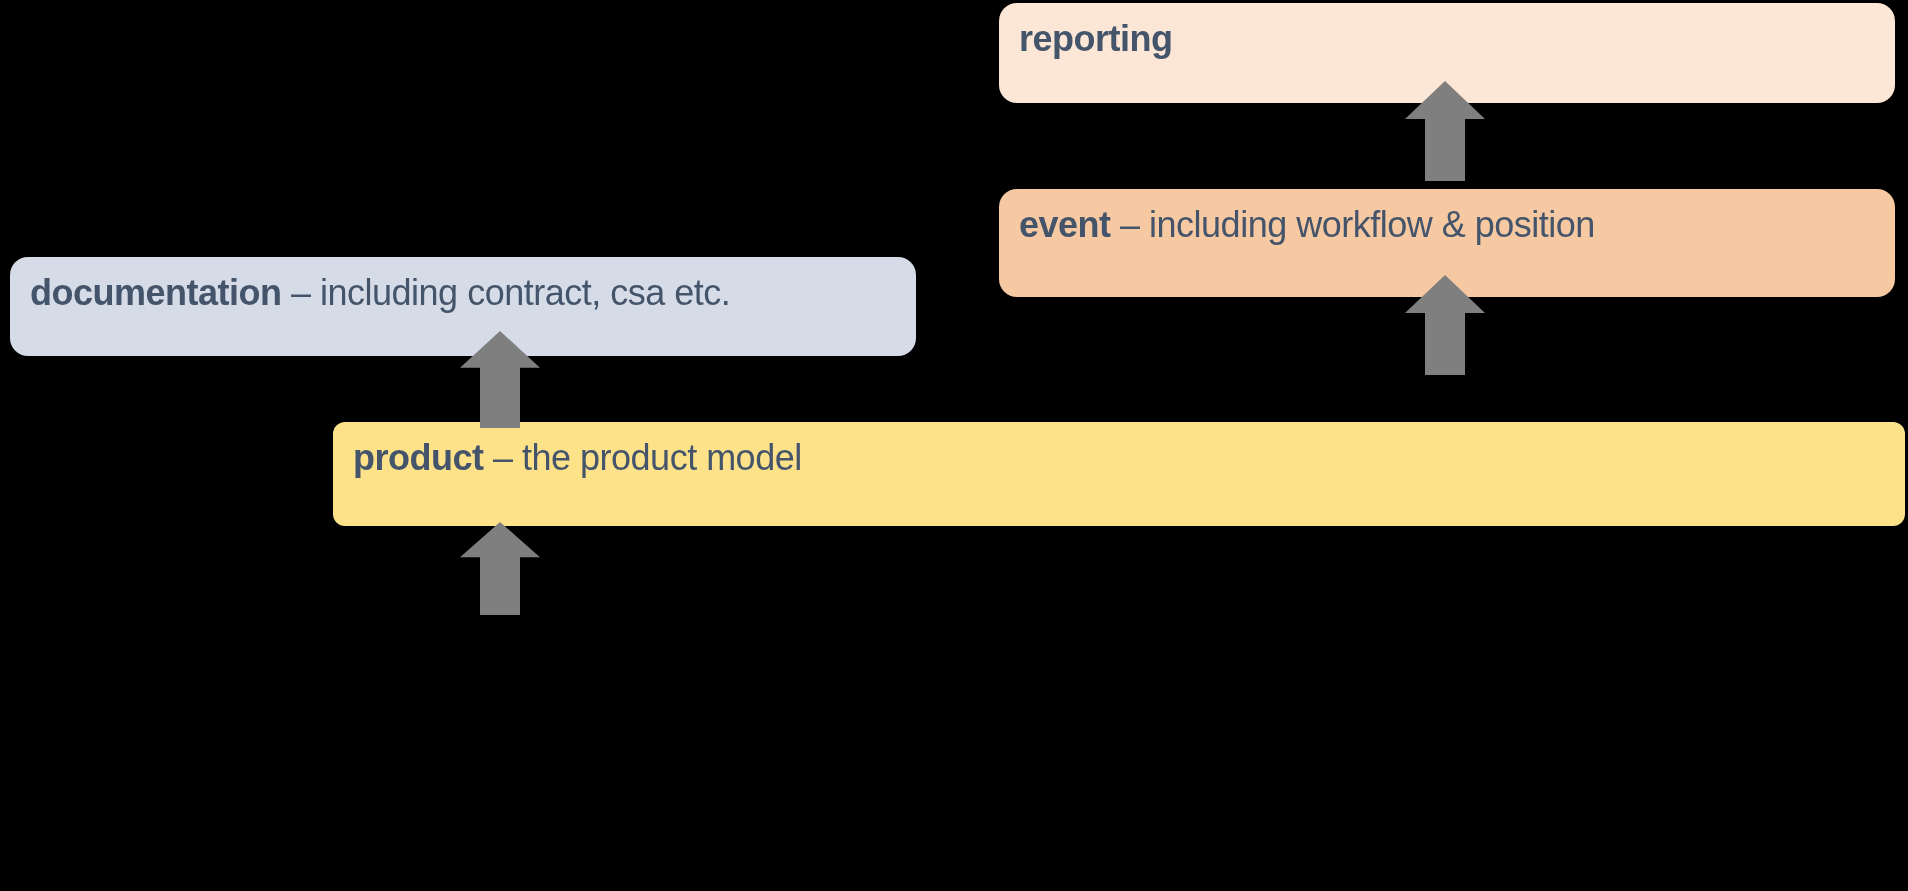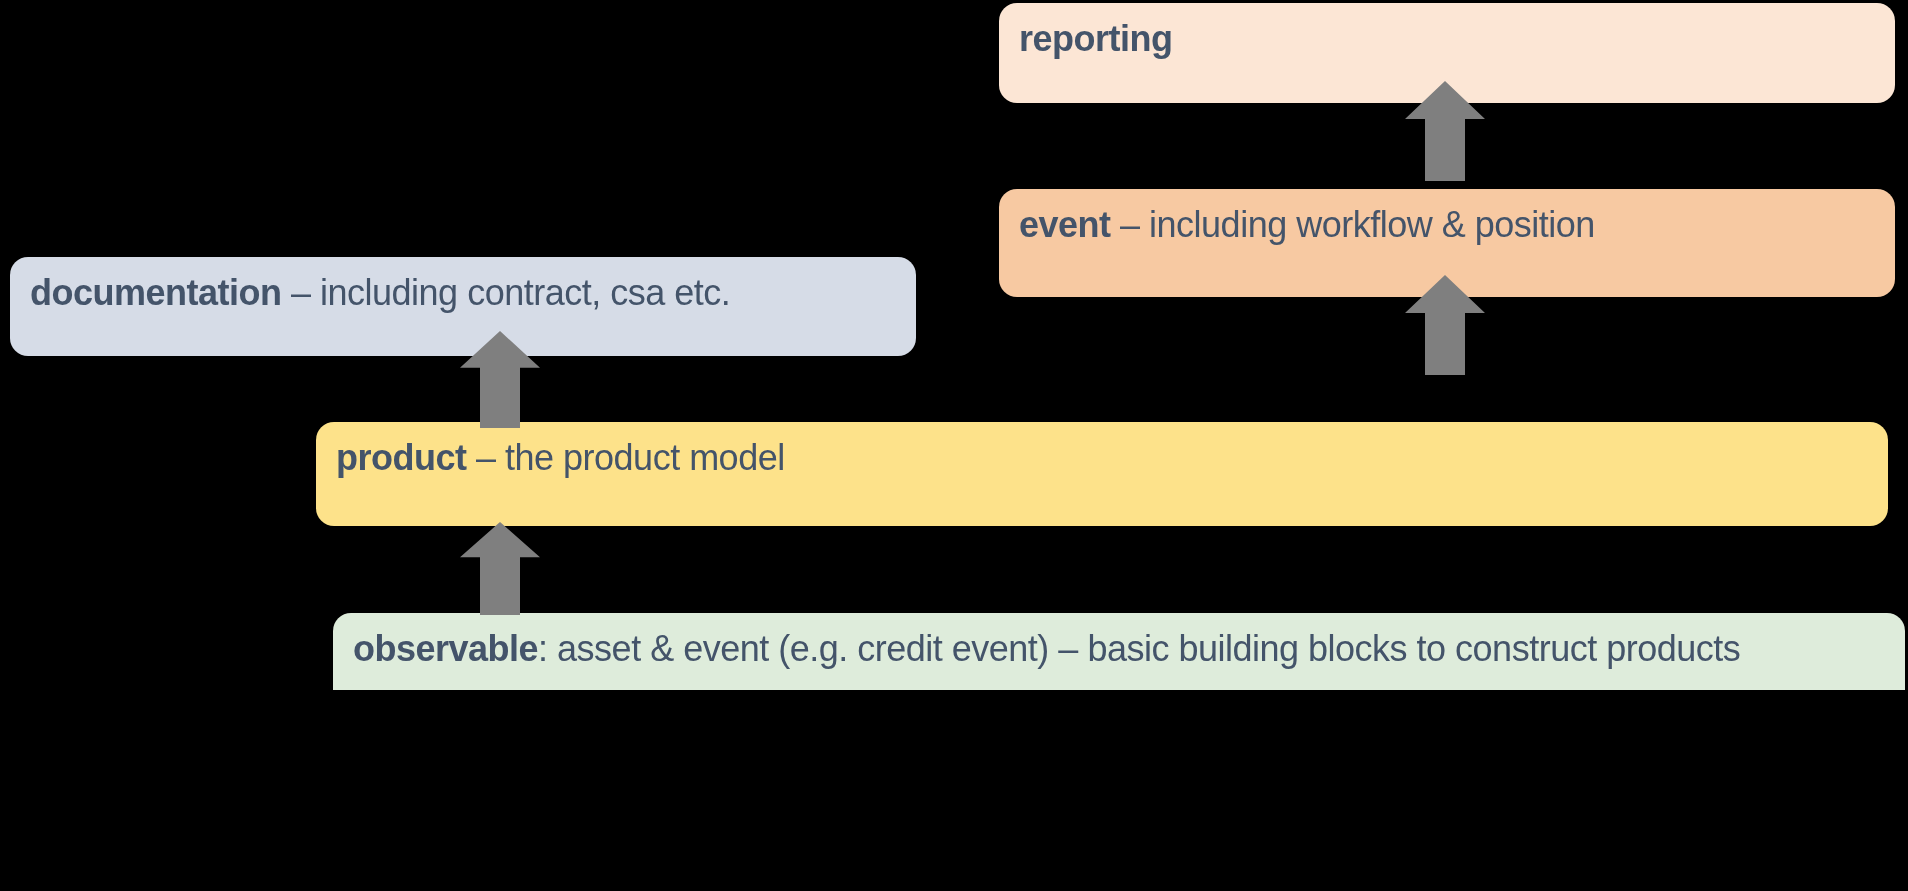--- a/index.html
+++ b/index.html
@@ -19,21 +19,21 @@
     letter-spacing: -0.5px;
     line-height: 1.2;
     padding: 14px 18px 0 20px;
     box-sizing: border-box;
     white-space: nowrap;
   }
   .box .b { font-weight: 700; }
   .box-documentation { left: 10px;  top: 257px; width: 906px;  height: 99px;  }
   .box-reporting     { left: 999px; top: 3px;   width: 896px;  height: 100px; }
   .box-event         { left: 999px; top: 189px; width: 896px;  height: 108px; }
-  .box-product       { left: 316px; top: 422px; width: 1572px; height: 104px; }
+  .box-product       { left: 333px; top: 422px; width: 1572px; height: 104px; border-radius: 12px; }
   .box-observable    { left: 333px; top: 613px; width: 1572px; height: 105px; }
   .box-base          { left: 333px; top: 787px; width: 1570px; height: 101px; }
   .arrow { position: absolute; z-index: 5; }
   .ar-base-obs   { left: 460px;  top: 696px; width: 80px; height: 99px;  }
   .ar-obs-prod   { left: 460px;  top: 522px; width: 80px; height: 93px;  }
   .ar-prod-doc   { left: 460px;  top: 331px; width: 80px; height: 97px;  }
   .ar-prod-event { left: 1405px; top: 275px; width: 80px; height: 100px; }
   .ar-event-rep  { left: 1405px; top: 81px;  width: 80px; height: 100px; }
 </style>
 </head>
@@ -50,23 +50,20 @@
   </div>
 
   <div class="box box-event" style="background-color: rgb(247, 201, 162);">
     <span class="b">event</span><span> – including workflow &amp; position</span>
   </div>
 
   <div class="box box-product" style="background-color: rgb(253, 226, 138);">
     <span class="b">product</span><span> – the product model</span>
   </div>
 
-  <div class="box box-observable" style="background-color: rgb(222, 236, 219);">
-    <span class="b">observable</span><span>: asset &amp; event (e.g. credit event) – basic building blocks to construct products</span>
-  </div>
 
 
   <svg class="arrow ar-base-obs" viewBox="0 0 80 100" preserveAspectRatio="none">
     <polygon points="40,0 80,38 60,38 60,100 20,100 20,38 0,38" style="fill: rgb(127, 127, 127);"></polygon>
   </svg>
 
   <svg class="arrow ar-obs-prod" viewBox="0 0 80 100" preserveAspectRatio="none">
     <polygon points="40,0 80,38 60,38 60,100 20,100 20,38 0,38" style="fill: rgb(127, 127, 127);"></polygon>
   </svg>
 

